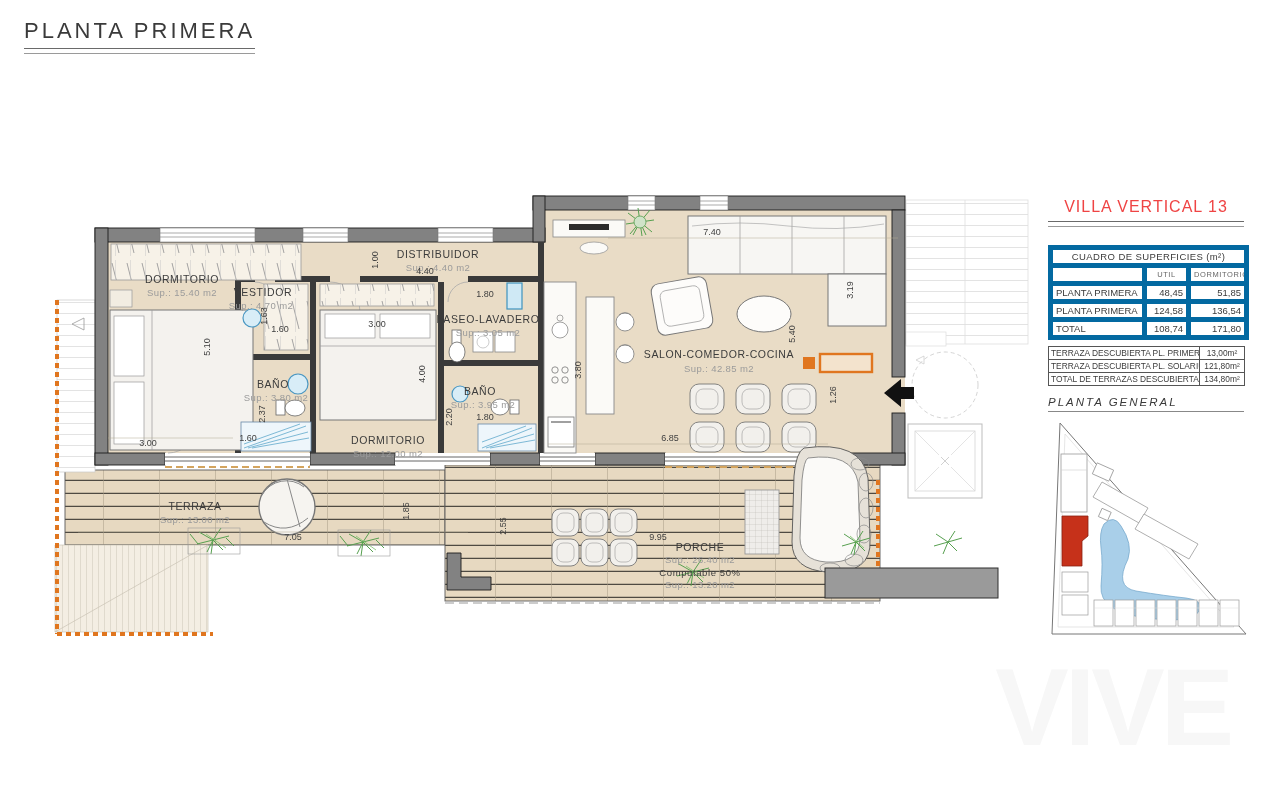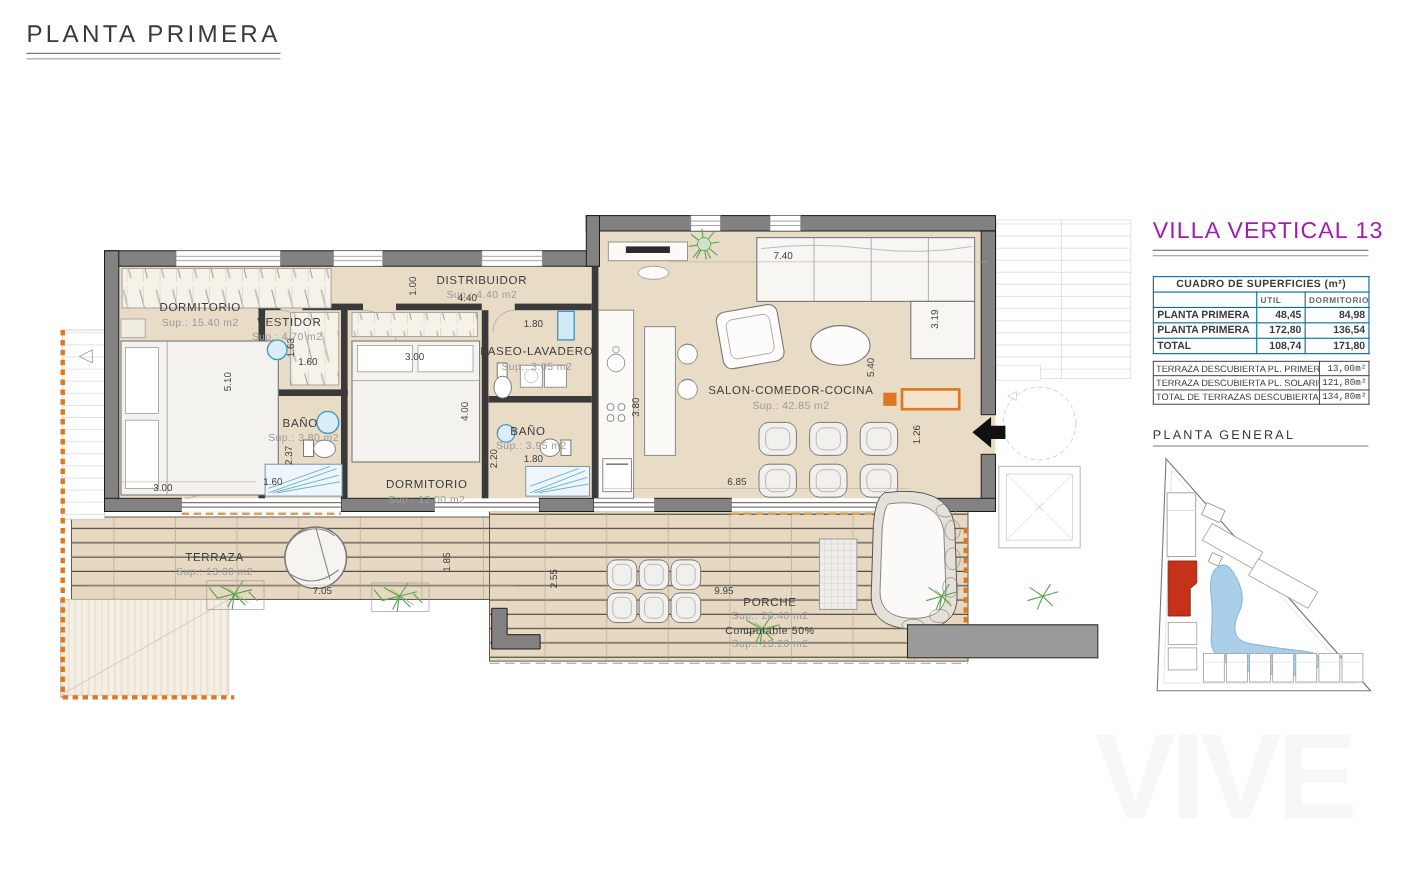--- a/index.html
+++ b/index.html
@@ -5,32 +5,32 @@
   html,body{margin:0;padding:0;}
   body{
     width:1280px;height:800px;background:#ffffff;position:relative;overflow:hidden;
     font-family:"Liberation Sans", sans-serif;color:#3b3b3b;
   }
   
   .sheet-title{position:absolute;left:24px;top:18px;font-size:22px;letter-spacing:3px;color:#3a3a3a;}
   .sheet-title .ul{margin-top:4px;height:4px;border-top:1px solid #6a6a6a;border-bottom:1px solid #9a9a9a;}
   
   .panel{position:absolute;left:1048px;top:198px;width:196px;}
-  .villa-title{font-size:21px;letter-spacing:1px;color:#a21caf;text-align:center;white-space:nowrap;}
+  .villa-title{font-size:16px;letter-spacing:1px;color:#ef4444;text-align:center;white-space:nowrap;}
   .villa-title-ul{margin-top:5px;height:4px;border-top:1px solid #6a6a6a;border-bottom:1px solid #9a9a9a;}
   table{border-collapse:collapse;width:196px;table-layout:fixed;}
   .t1{margin-top:18px;}
-  .t1 td,.t1 th{border:1px solid #0369a1;font-weight:bold;padding:1px 3px;font-size:9.5px;height:11px;overflow:hidden;white-space:nowrap;}
+  .t1 td,.t1 th{border:5px solid #0369a1;font-weight:normal;padding:1px 3px;font-size:9.5px;height:11px;overflow:hidden;white-space:nowrap;}
   .t1 .ttl{text-align:center;font-size:9.5px;letter-spacing:0.4px;}
-  .t1 .colh{text-align:left;font-size:7.5px;color:#666;letter-spacing:0.6px;}
+  .t1 .colh{text-align:center;font-size:7.5px;color:#666;letter-spacing:0.6px;}
   .t1 .num{text-align:right;}
   .t2{margin-top:6px;}
   .t2 td{border:1px solid #555;padding:1px 2px;font-size:8.4px;height:9px;white-space:nowrap;overflow:hidden;}
-  .t2 .val{text-align:right;font-family:Liberation Mono, monospace;}
-  .pg-title{margin-top:22px;font-size:11.5px;letter-spacing:2px;color:#3a3a3a;}
+  .t2 .val{text-align:center;}
+  .pg-title{margin-top:10px;font-size:11.5px;letter-spacing:2px;color:#3a3a3a;font-style:italic;}
   .pg-ul{margin-top:3px;height:1px;background:#888;}
   
   .watermark{position:absolute;right:50px;bottom:30px;font-size:110px;font-weight:bold;color:#f7f7f7;letter-spacing:-4px;user-select:none;}
   
   text{font-family:"Liberation Sans", sans-serif;}
   .rname{fill:#3c3c3c;font-size:10.5px;letter-spacing:0.6px;text-anchor:middle;}
   .rsup{fill:#9b9b9b;font-size:9.5px;letter-spacing:0.4px;text-anchor:middle;}
   .dim{fill:#3f3f3f;font-size:9px;text-anchor:middle;}
 </style>
 </head>
@@ -423,25 +423,25 @@
           <td class="ttl" colspan="3">CUADRO DE SUPERFICIES (m²)</td>
         </tr>
     <tr>
       <td></td>
       <td class="colh">UTIL</td>
       <td class="colh">DORMITORIO</td>
     </tr>
     <tr>
       <td>PLANTA PRIMERA</td>
       <td class="num">48,45</td>
-      <td class="num">84,98</td>
+      <td class="num">51,85</td>
     </tr>
     <tr>
       <td>PLANTA PRIMERA</td>
-      <td class="num">172,80</td>
+      <td class="num">124,58</td>
       <td class="num">136,54</td>
     </tr>
     <tr>
       <td>TOTAL</td>
       <td class="num">108,74</td>
       <td class="num">171,80</td>
     </tr>
   </tbody>
     </table>
 

